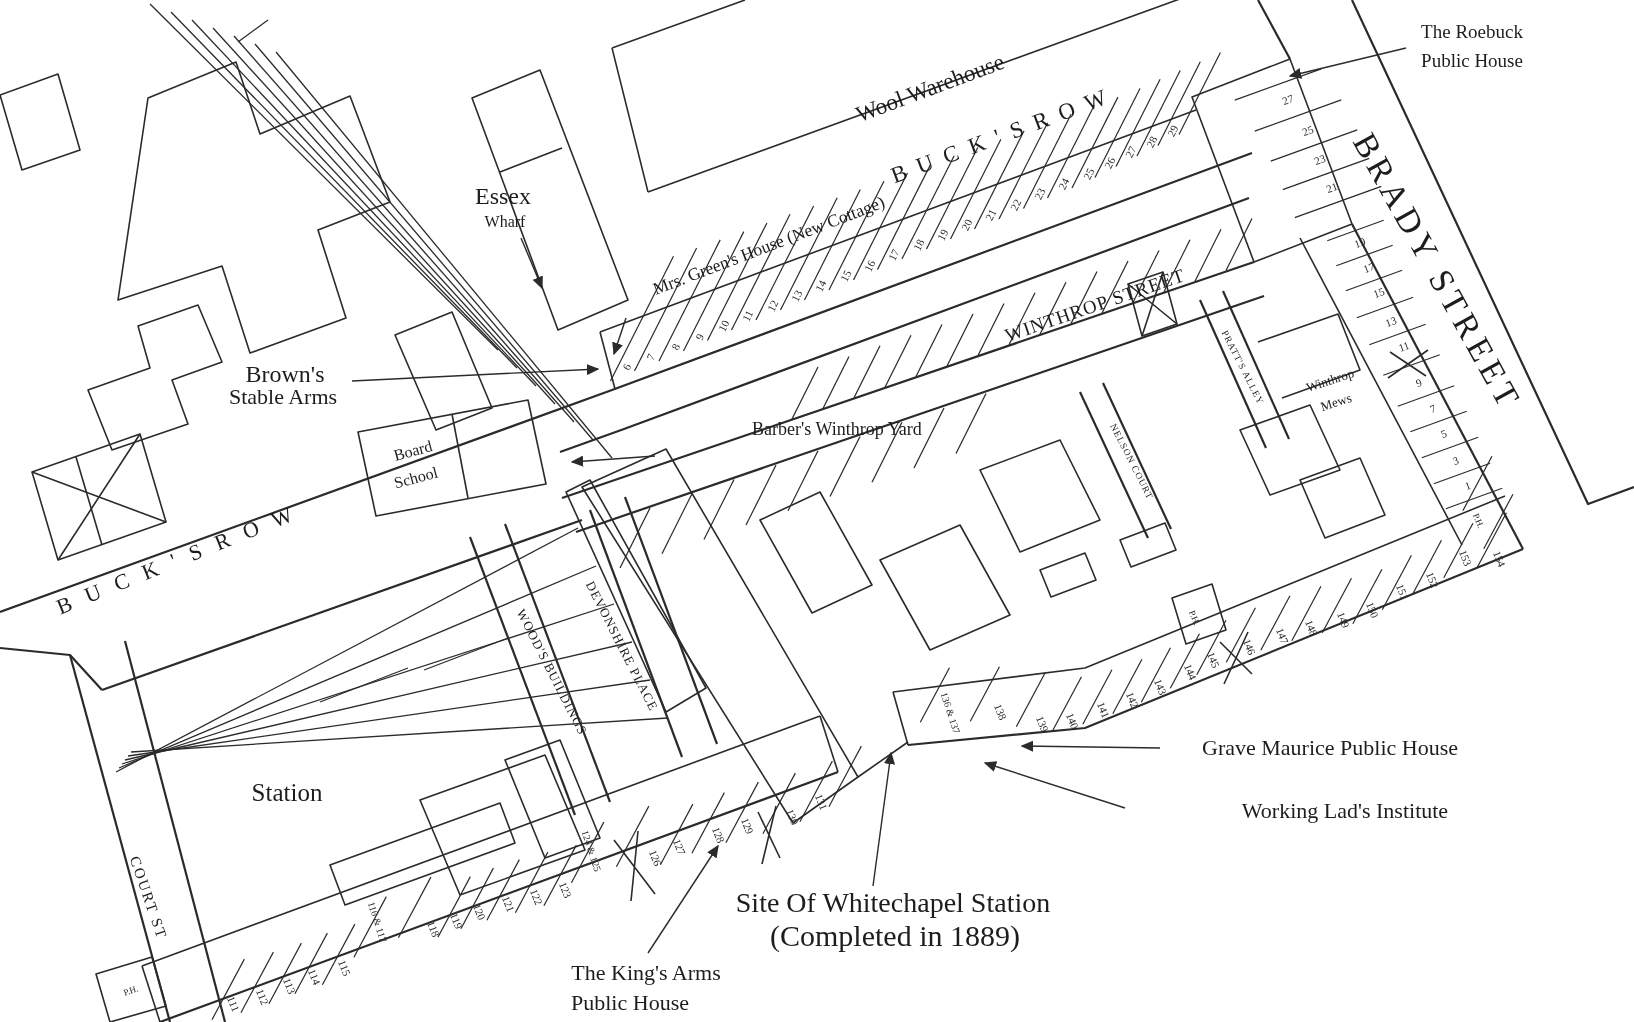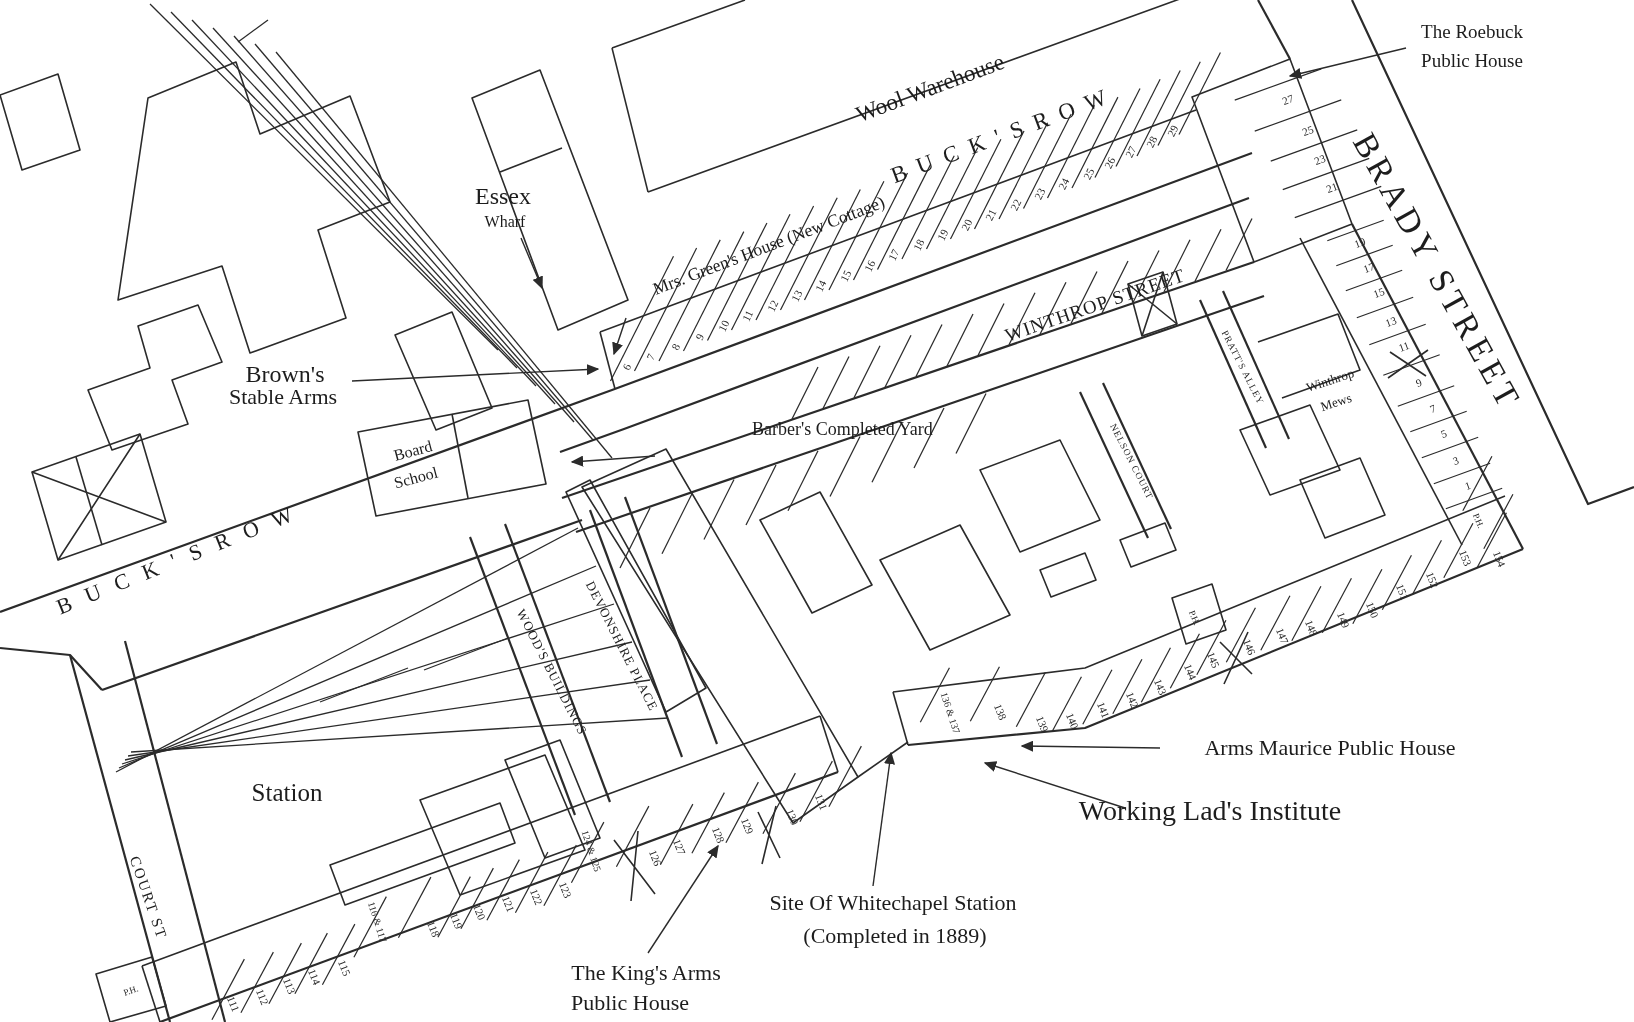--- a/index.html
+++ b/index.html
@@ -255,35 +255,35 @@
   <div class="lbl" style="left:769px;top:246px;font-size:17.5px;--r:-21deg">Mrs. Green's House (New Cottage)</div>
   <div class="lbl" style="left:1472px;top:31px;font-size:19px">The Roebuck</div>
   <div class="lbl" style="left:1472px;top:60px;font-size:19px">Public House</div>
   <div class="lbl" style="left:1437px;top:272px;font-size:34px;letter-spacing:5px;--r:61deg">BRADY STREET</div>
   <div class="lbl" style="left:503px;top:196px;font-size:24px">Essex</div>
   <div class="lbl" style="left:505px;top:222px;font-size:16px">Wharf</div>
   <div class="lbl" style="left:285px;top:374px;font-size:24px">Brown's</div>
   <div class="lbl" style="left:283px;top:397px;font-size:22px">Stable Arms</div>
   <div class="lbl" style="left:413px;top:451px;font-size:16px;--r:-15deg">Board</div>
   <div class="lbl" style="left:416px;top:478px;font-size:16px;--r:-15deg">School</div>
-  <div class="lbl" style="left:752px;top:420px;font-size:18px;--r:-19de g">Barber's Completed Yard</div>
+  <div class="lbl" style="left:752px;top:420px;font-size:18px;--r:-19de g">Barber's Winthrop Yard</div>
   <div class="lbl" style="left:1095px;top:305px;font-size:19px;letter-spacing:1px;--r:-19deg">WINTHROP STREET</div>
   <div class="lbl" style="left:1131px;top:462px;font-size:9.5px;letter-spacing:1px;--r:63deg">NELSON COURT</div>
   <div class="lbl" style="left:1242px;top:368px;font-size:9.5px;letter-spacing:1px;--r:63deg">PRATT'S ALLEY</div>
   <div class="lbl" style="left:1330px;top:380px;font-size:13px;--r:-18deg">Winthrop</div>
   <div class="lbl" style="left:1336px;top:402px;font-size:13px;--r:-18deg">Mews</div>
   <div class="lbl" style="left:177px;top:560px;font-size:22px;letter-spacing:5px;--r:-22deg">B U C K ' S   R O W</div>
   <div class="lbl" style="left:148px;top:898px;font-size:15px;letter-spacing:2px;--r:71deg">COURT ST</div>
   <div class="lbl" style="left:287px;top:792px;font-size:25px">Station</div>
   <div class="lbl" style="left:552px;top:672px;font-size:13px;letter-spacing:1px;--r:63deg">WOOD'S BUILDINGS</div>
   <div class="lbl" style="left:622px;top:646px;font-size:13px;letter-spacing:1px;--r:63deg">DEVONSHIRE PLACE</div>
-  <div class="lbl" style="left:1330px;top:748px;font-size:22px">Arms Maurice Public House</div>
-  <div class="lbl" style="left:1210px;top:811px;font-size:28px">Working Lad's Institute</div>
-  <div class="lbl" style="left:893px;top:903px;font-size:22px">Site Of Whitechapel Station</div>
-  <div class="lbl" style="left:895px;top:936px;font-size:22px">(Completed in 1889)</div>
+  <div class="lbl" style="left:1330px;top:748px;font-size:22px">Grave Maurice Public House</div>
+  <div class="lbl" style="left:1345px;top:811px;font-size:22px">Working Lad's Institute</div>
+  <div class="lbl" style="left:893px;top:903px;font-size:28px">Site Of Whitechapel Station</div>
+  <div class="lbl" style="left:895px;top:936px;font-size:30px">(Completed in 1889)</div>
   <div class="lbl" style="left:646px;top:973px;font-size:22px">The King's Arms</div>
   <div class="lbl" style="left:630px;top:1003px;font-size:22px">Public House</div>
 
   <div id="numbers">
       <div class="n" style="left: 627px; top: 367px; font-size: 11px; --r: -64deg;">6</div>
       <div class="n" style="left: 651px; top: 357px; font-size: 11px; --r: -64deg;">7</div>
       <div class="n" style="left: 676px; top: 347px; font-size: 11px; --r: -64deg;">8</div>
       <div class="n" style="left: 700px; top: 337px; font-size: 11px; --r: -64deg;">9</div>
       <div class="n" style="left: 724px; top: 326px; font-size: 11px; --r: -64deg;">10</div>
       <div class="n" style="left: 748px; top: 316px; font-size: 11px; --r: -64deg;">11</div>

